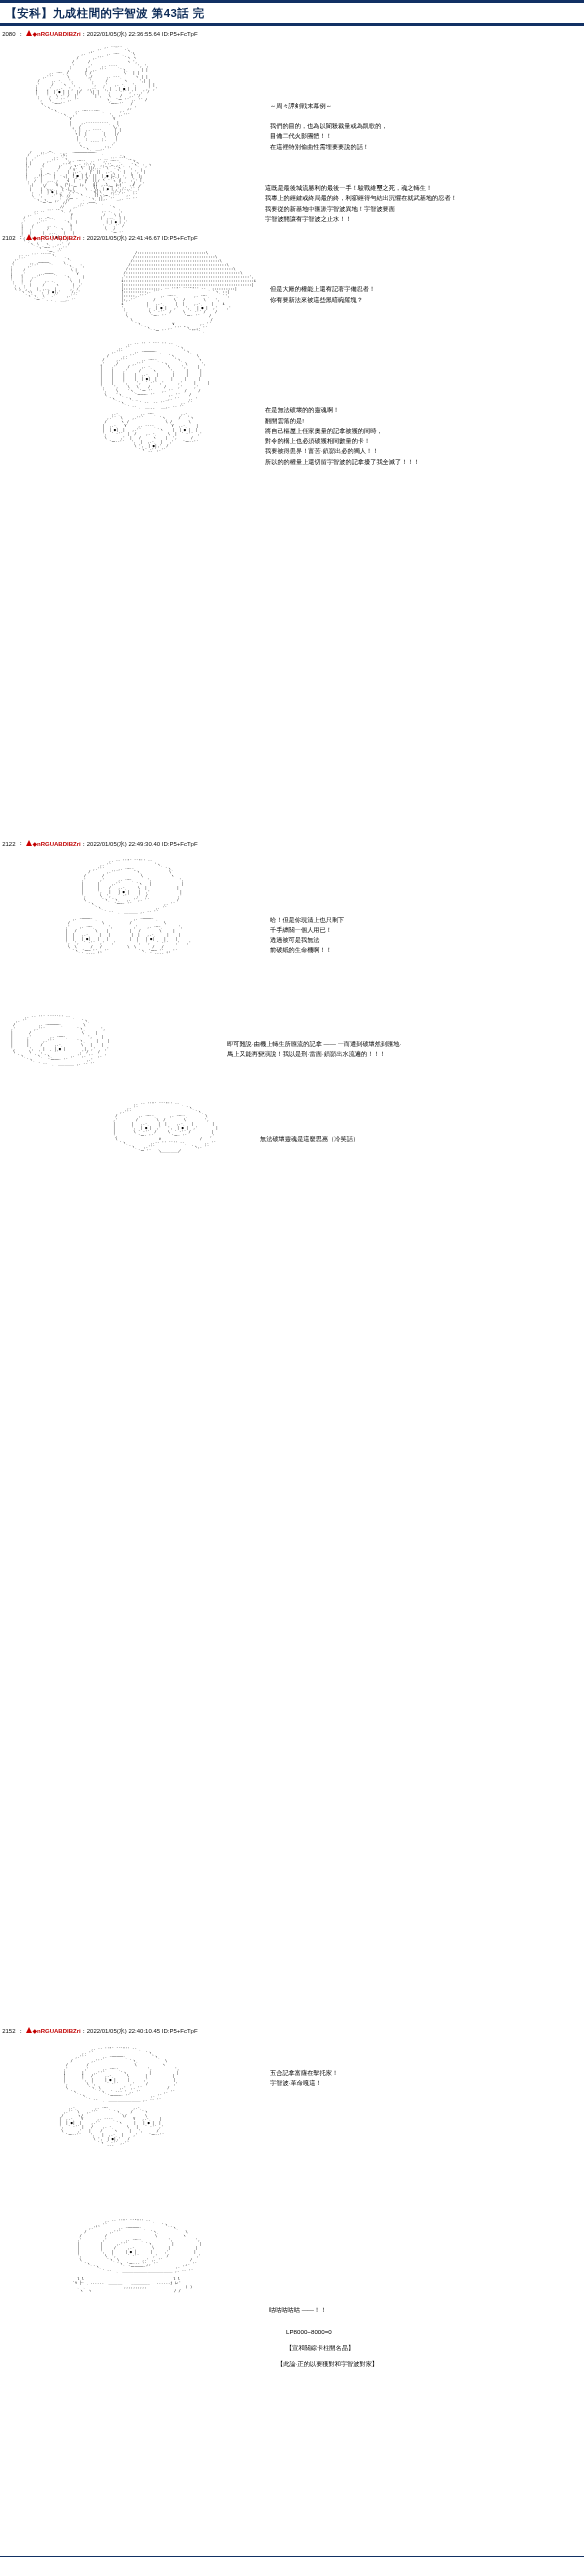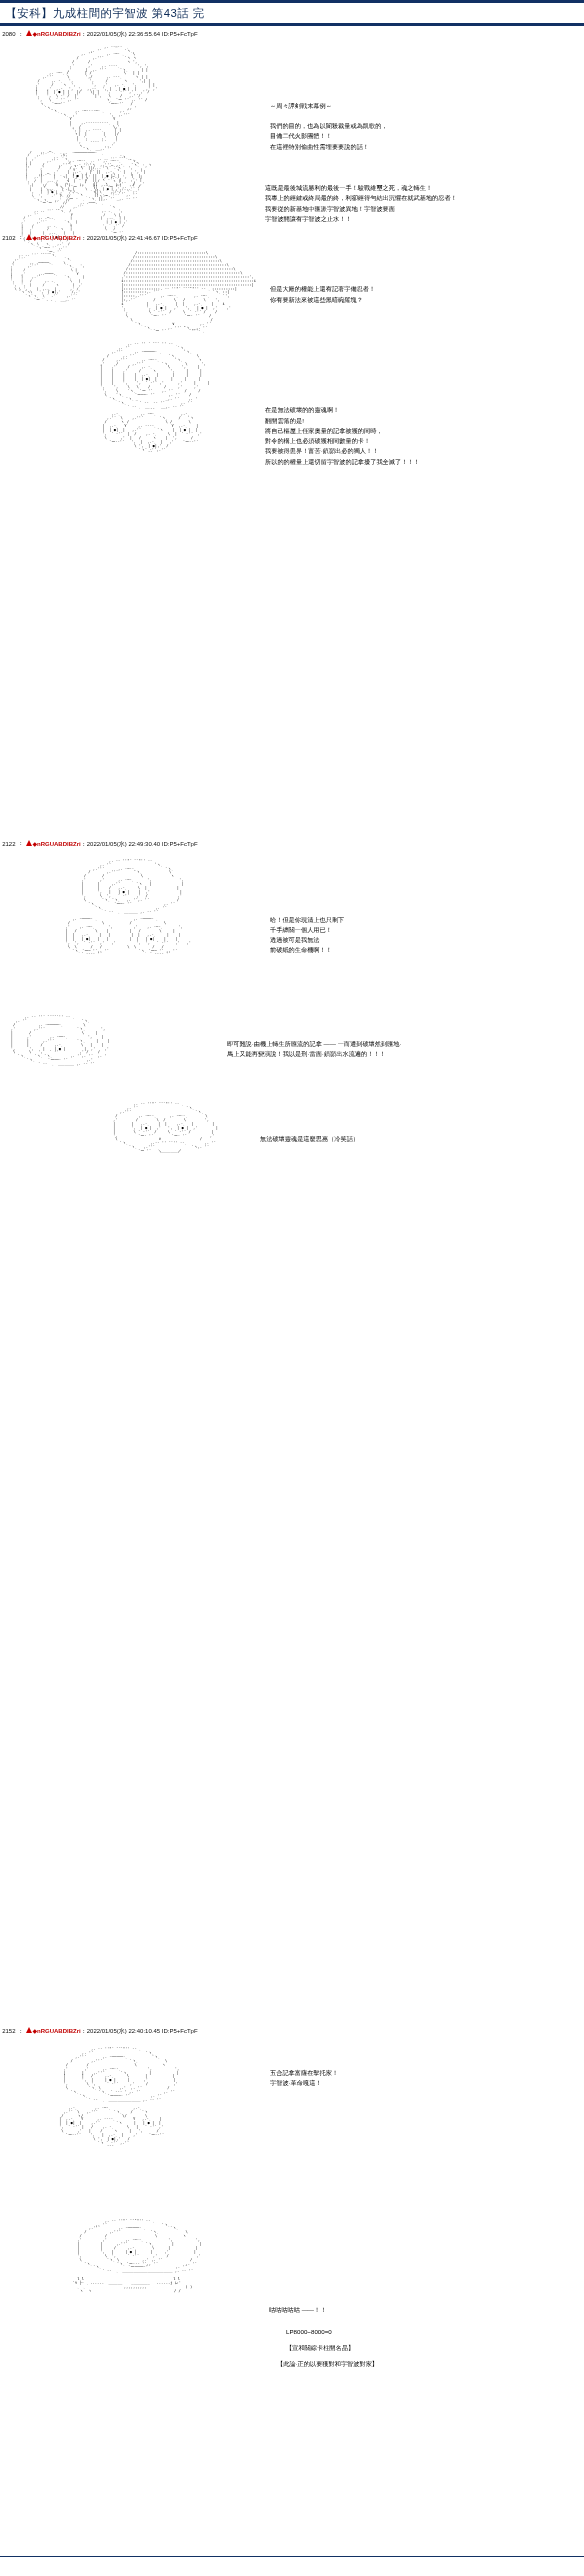--- a/index.html
+++ b/index.html
@@ -21,21 +21,21 @@
   }
 
   
   .title-rule-top {
     height: 2.7px;
     background: #123164;
     width: 100%;
   }
   .thread-title {
     font-size: 11.4px;
-    font-weight: 400;
+    font-weight: 700;
     color: #0d2b57;
     letter-spacing: 0.5px;
     padding: 3.2px 5.4px 2.7px 5.4px;
     line-height: 1.25;
     white-space: nowrap;
   }
   .title-rule-bottom {
     height: 2.7px;
     background: #123164;
     width: 100%;

